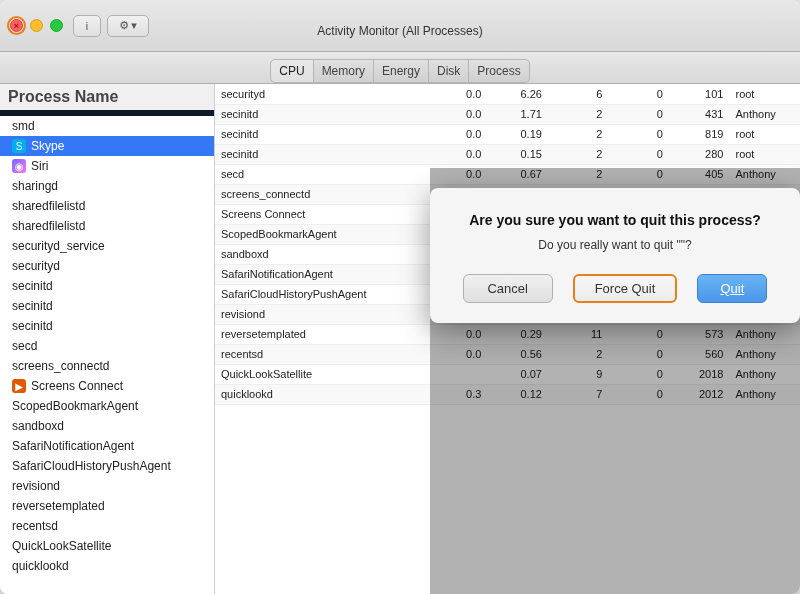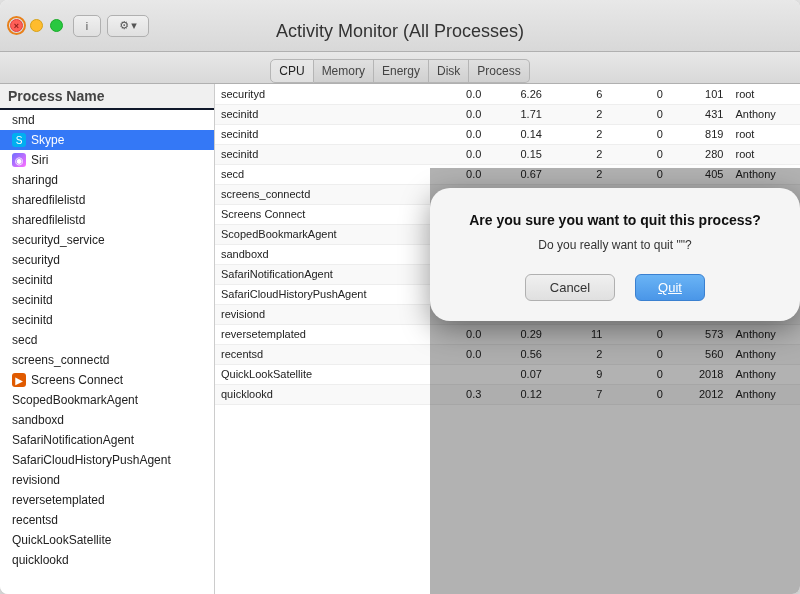--- a/index.html
+++ b/index.html
@@ -96,21 +96,21 @@
 
     .tb-btn-gear {
       width: 42px;
       gap: 2px;
     }
 
     .window-title {
       position: absolute;
       left: 50%;
       transform: translateX(-50%);
-      font-size: 18px;
+      font-size: 12px;
       font-weight: 500;
       color: #333;
       margin-top: 11px;
     }
 
     
     .tab-bar {
       display: flex;
       justify-content: center;
       align-items: center;
@@ -163,25 +163,25 @@
     .process-list {
       width: 215px;
       background: #fff;
       border-right: 1px solid #ccc;
       overflow-y: auto;
       flex-shrink: 0;
     }
 
     .process-list-header {
       padding: 4px 8px;
-      font-size: 14px;
+      font-size: 16px;
       font-weight: 600;
       color: #444;
       background: #f0f0f0;
-      border-bottom: 2px solid #0f172a;
+      border-bottom: 6px solid #0f172a;
     }
 
     .process-row {
       padding: 2px 12px;
       font-size: 12px;
       color: #222;
       display: flex;
       align-items: center;
       gap: 5px;
       height: 20px;
@@ -217,21 +217,21 @@
       background: rgba(0,0,0,0.3);
       display: flex;
       align-items: flex-start;
       justify-content: center;
       padding-top: 20px;
       z-index: 10;
     }
 
     .dialog {
       background: #f5f5f5;
-      border-radius: 20px;
+      border-radius: 8px;
       padding: 24px 30px 20px 30px;
       width: 420px;
       box-shadow: 0 8px 30px rgba(0,0,0,0.4);
     }
 
     .dialog-title {
       font-size: 14px;
       font-weight: 700;
       color: #111;
       text-align: center;
@@ -449,21 +449,21 @@
               <td class="num-col">0.0</td>
               <td class="num-col">1.71</td>
               <td class="num-col">2</td>
               <td class="num-col">0</td>
               <td class="num-col">431</td>
               <td>Anthony</td>
             </tr>
             <tr>
               <td class="name-col">secinitd</td>
               <td class="num-col">0.0</td>
-              <td class="num-col">0.14</td>
+              <td class="num-col">0.19</td>
               <td class="num-col">2</td>
               <td class="num-col">0</td>
               <td class="num-col">819</td>
               <td>root</td>
             </tr>
             <tr>
               <td class="name-col">secinitd</td>
               <td class="num-col">0.0</td>
               <td class="num-col">0.15</td>
               <td class="num-col">2</td>
@@ -583,20 +583,21 @@
       </table>
 
       <div class="dialog-overlay">
         <div class="dialog">
           <div class="dialog-title">Are you sure you want to quit this process?</div>
           <div class="dialog-body">
             <span>Do you really want to quit "</span><span></span><span>"?</span>
           </div>
           <div class="dialog-buttons">
             <button class="btn btn-cancel">Cancel</button>
+            <button class="btn btn-force-quit">Force Quit</button>
             <button class="btn btn-quit">Quit</button>
           </div>
         </div>
       </div>
     </div>
 
   </div>
 </div>
 
 </body></html>

